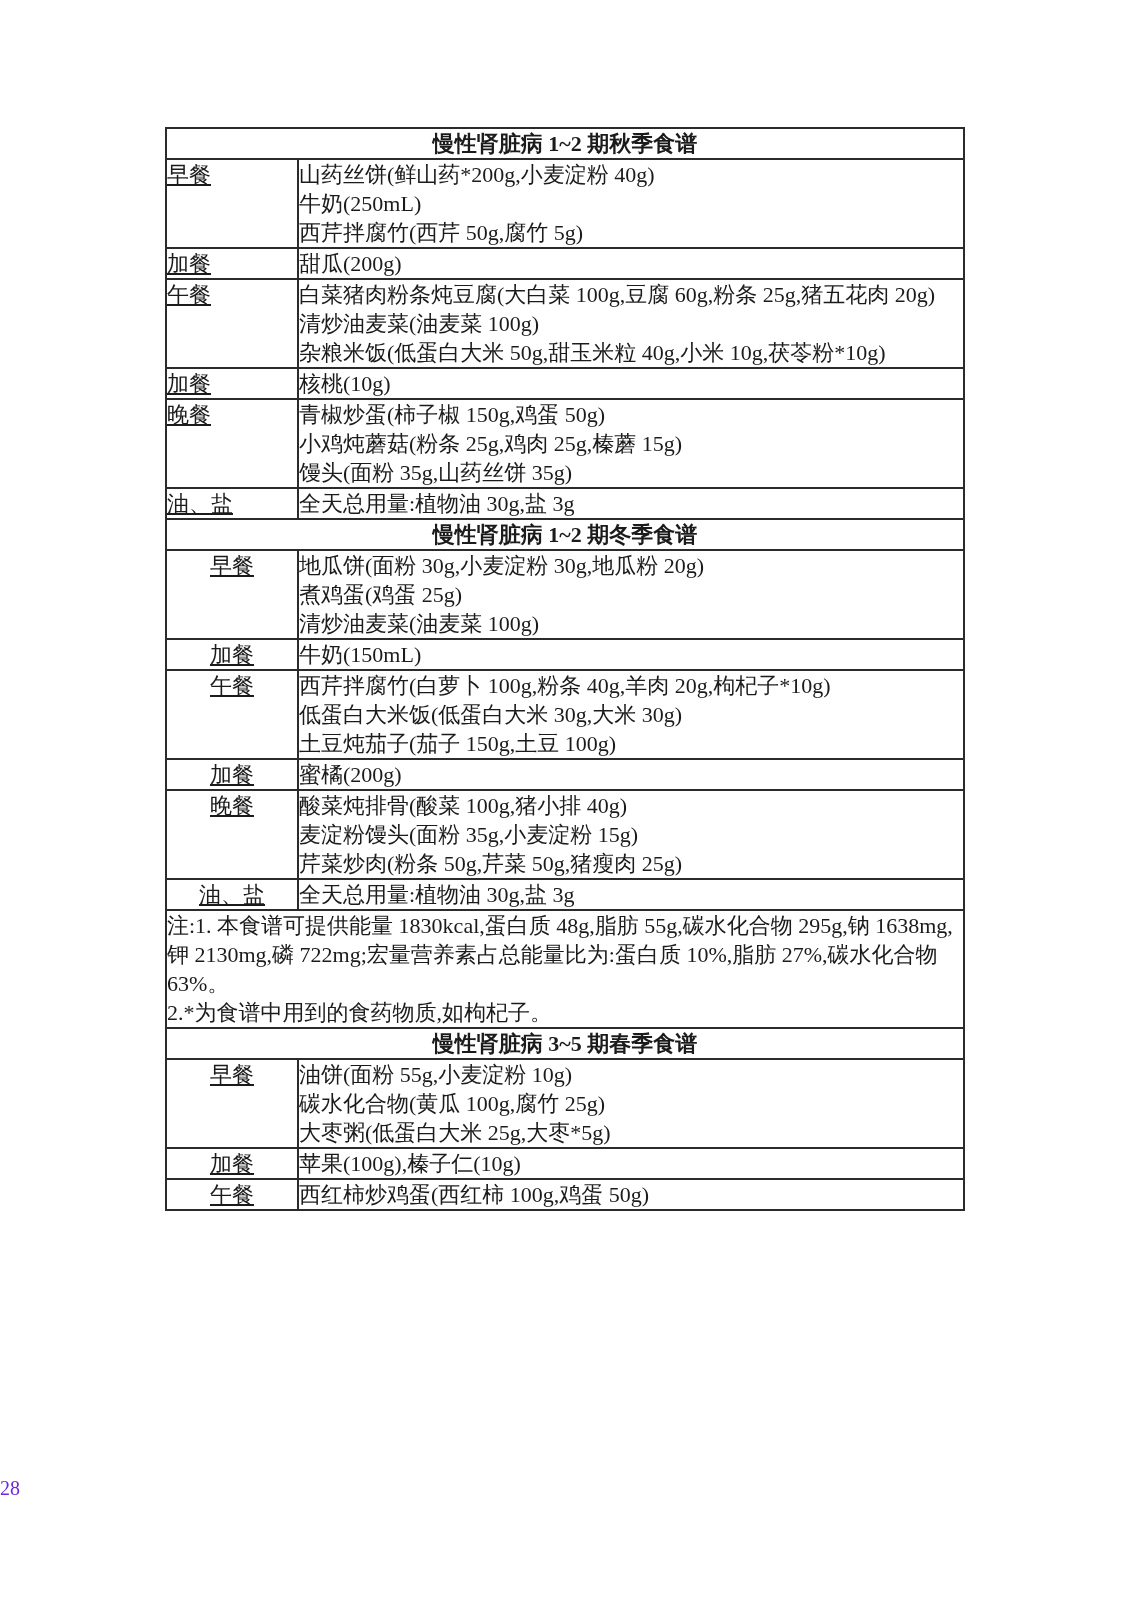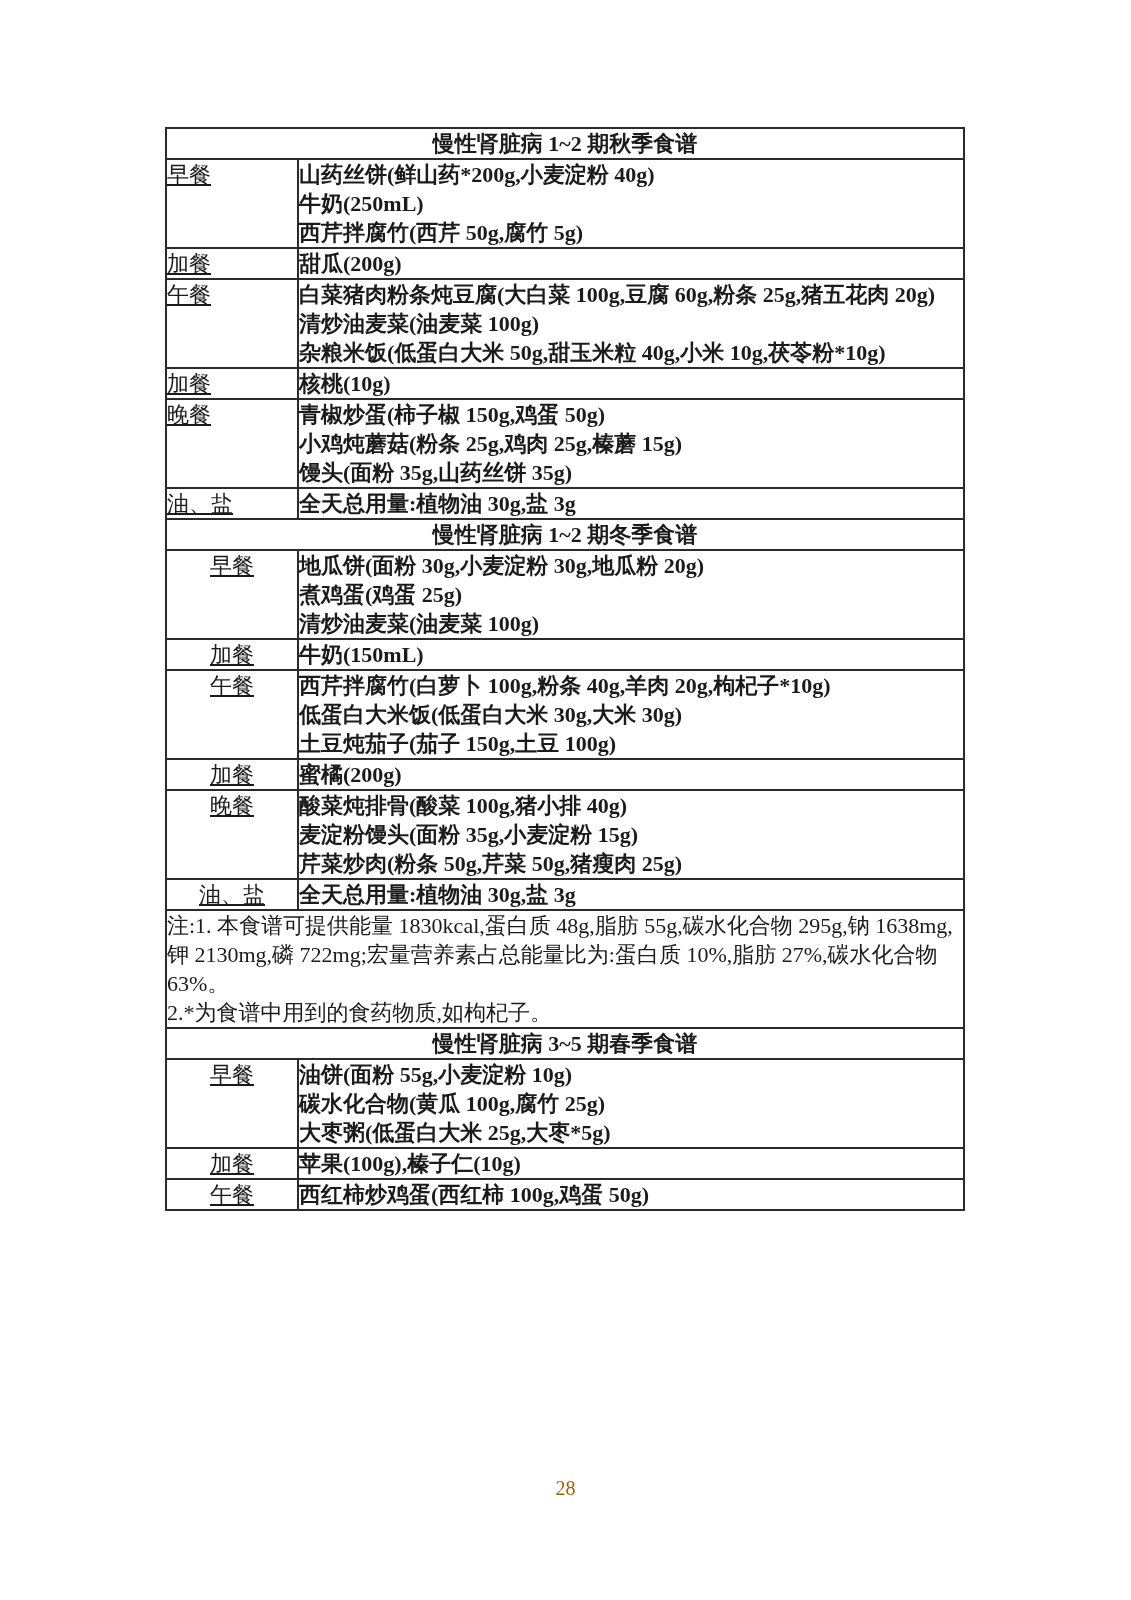--- a/index.html
+++ b/index.html
@@ -18,31 +18,31 @@
   table.menu td {
     border:2px solid #2b2b2b;
     font-size:22px; line-height:29px;
     vertical-align:top;
     padding:0;
   }
   col.c1 { width:132px; }
   col.c2 { width:666px; }
   td.lbl { padding:0 4px 0 13px;text-decoration:underline; }
   td.lbl.center { text-align:center; padding:0 4px; }
-  td.items { padding:0 4px 0 11px;font-weight:bold; }
+  td.items { padding:0 4px 0 11px; }
   td.title-cell {
     text-align:center; font-weight:bold; font-size:24px; line-height:34px;
     padding:0 4px;
   }
   td.notes-cell { padding:0 6px 0 8px; }
   td.note-cont { padding:0 6px 0 8px; }
   .dish, .note-line { white-space:normal; }
   .pagenum {
     position:absolute; left:0; top:1476px; width:1131px;
-    text-align:center; font-size:20px; line-height:24px; color:#a16207;
+    font-size:20px; line-height:24px; color:#6d28d9;
   }
 </style>
 </head>
 <body>
 
 <div class="doc">
   <table class="menu">
     <colgroup>
         <col class="c1">
         <col class="c2">

